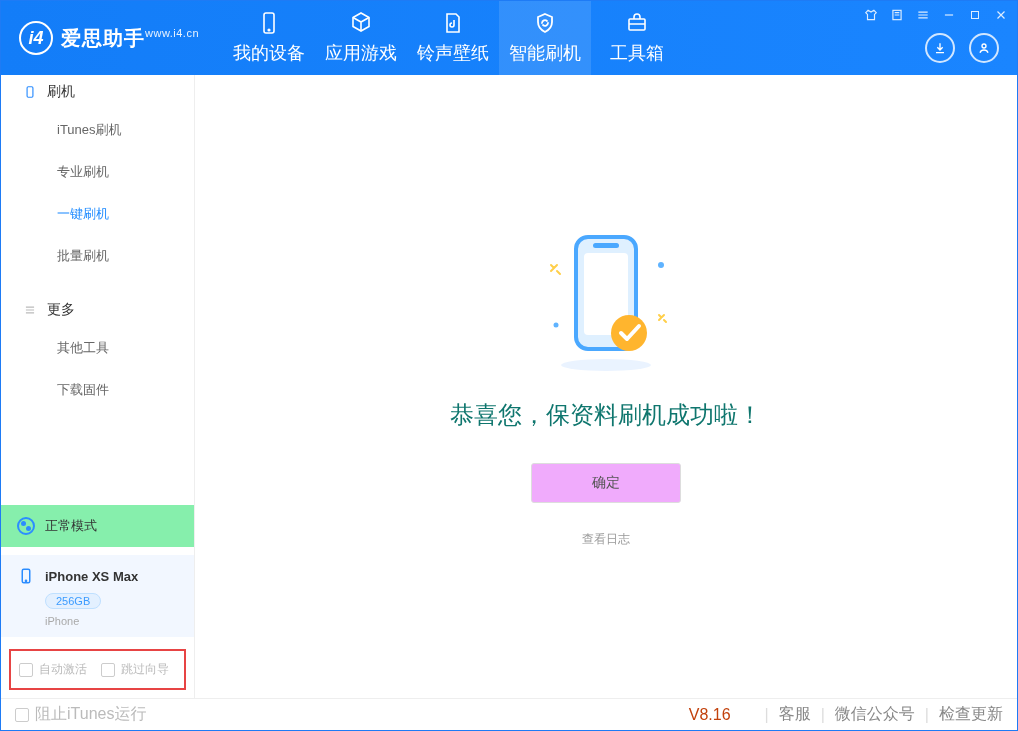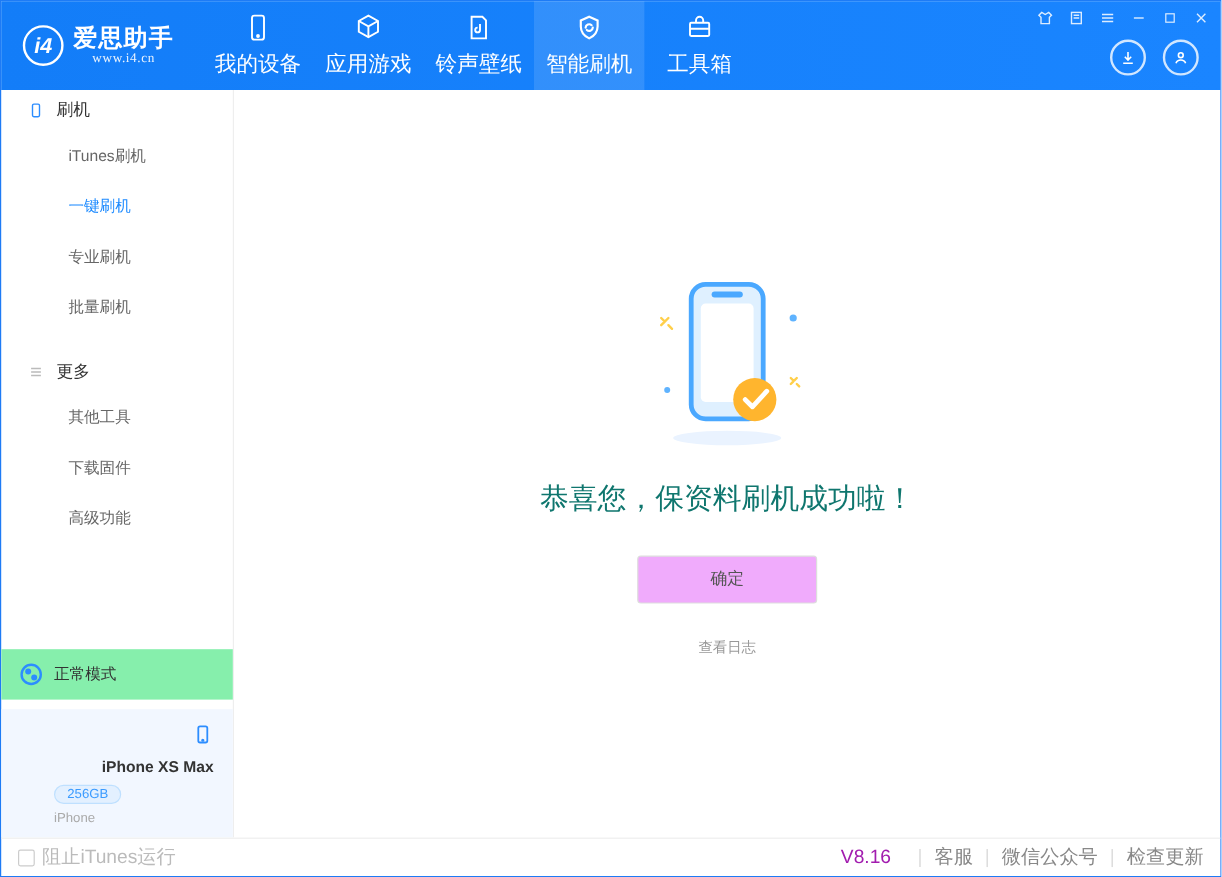--- a/index.html
+++ b/index.html
@@ -3,21 +3,21 @@
 <meta charset="utf-8">
 <style>
   * { box-sizing: border-box; margin: 0; padding: 0; }
   body { font-family: "Microsoft YaHei", Arial, sans-serif; font-size: 12px; color: #333; background: #fff; }
   .window { width: 1018px; height: 731px; border: 1px solid #1e7bf5; display: flex; flex-direction: column; background: #fff; }
 
   
   .header { height: 74px; background: linear-gradient(to right, #137df8, #1a85ff); display: flex; align-items: stretch; color: #fff; position: relative; text-align: center; }
   .logo { display: flex; align-items: center; padding: 0 14px 0 18px; }
   .logo-circle { width: 34px; height: 34px; border: 2.5px solid #fff; border-radius: 50%; display:flex; align-items:center; justify-content:center; font-weight:bold; font-size:18px; font-style: italic; margin-right: 8px; color:#fff;}
-  .logo-text { display:flex; flex-direction:column; line-height:1.1;font-family:Liberation Serif, serif;}
+  .logo-text { display:flex; flex-direction:row; line-height:1.1;}
   .logo-text .cn { font-size: 20px; font-weight: bold; letter-spacing: 1px;}
   .logo-text .en { font-size: 11px; opacity: .9; letter-spacing: .5px;}
   .tabs { display: flex; margin-left: 10px;}
   .tab { width: 92px; display:flex; flex-direction:column; align-items:center; justify-content:center; cursor:pointer; position:relative; font-size:13px; gap:6px;}
   .tab.active { background: rgba(255,255,255,0.12); }
   .tab svg { width: 24px; height: 24px; }
   .tab-label { font-size: 18px; }
   .win-controls { position:absolute; top:6px; right:8px; display:flex; gap:10px; align-items:center;}
   .win-controls .wc { width:16px; height:16px; display:flex; align-items:center; justify-content:center; cursor:pointer; opacity:.85;}
   .header-right { position:absolute; bottom:12px; right:18px; display:flex; gap:14px; align-items:center;}
@@ -38,21 +38,21 @@
   .section + .section { margin-top: 18px; }
 
   .sidebar-bottom { margin-top:auto; }
   .mode-box { margin: 0 0 8px 0; background:#86efac; padding: 12px 16px; display:flex; align-items:center; gap:10px; color:#333; font-size:13px;}
   .mode-icon { width:18px; height:18px; border:2px solid #2c8dff; border-radius:50%; position:relative;}
   .mode-icon::before, .mode-icon::after { content:""; position:absolute; border-radius:50%; background:#2c8dff;}
   .mode-icon::before { width:5px; height:5px; left:2px; top:2px;}
   .mode-icon::after { width:5px; height:5px; right:2px; bottom:2px;}
 
   .device-box { background:#f2f7ff; padding: 12px 16px 10px 16px; }
-  .device-row { display:flex; align-items:flex-end; gap:10px;flex-direction:column; }
+  .device-row { display:flex; align-items:center; gap:10px; }
   .phone-icon { width:18px; height:18px; }
   .device-name { font-weight:bold; color:#333; font-size:13px;}
   .capacity-badge { display:inline-block; margin-top:8px; margin-left:28px; background:#e3f0ff; color:#3b9bff; border:1px solid #bfe0ff; border-radius:11px; padding:1px 10px; font-size:11px;}
   .device-sub { margin-left:28px; margin-top:6px; color:#aaa; font-size:11px;}
 
   .check-row { border:2px solid #e74444; margin: 12px 8px 8px 8px; padding: 10px 8px; display:flex; gap:14px; align-items:center; color:#bbb; font-size:12px;}
   .cbox { width:14px; height:14px; border:1px solid #ccc; display:inline-block; border-radius:2px; background:#fff;}
   .cbox-wrap { display:flex; align-items:center; gap:6px; cursor:pointer;}
 
   
@@ -61,21 +61,21 @@
   .success-msg { font-size:24px; color:#0f766e; margin-top:10px;}
   .ok-btn { margin-top:18px; width:150px; height:40px; border:1px solid #ddd; background:#f0abfc; color:#555; border-radius:3px; font-size:14px; cursor:pointer;}
   .view-log { margin-top:14px; color:#999; font-size:12px; cursor:pointer; text-decoration:none;}
 
   
   .footer { height:32px; border-top:1px solid #eee; display:flex; align-items:center; padding: 0 14px; font-size:16px; color:#999;}
   .footer .cbox-wrap { color:#bbb; }
   .footer-right { margin-left:auto; display:flex; align-items:center; gap:10px;}
   .footer-right .divider { color:#ddd;}
   .footer-link { color:#888; cursor:pointer;}
-  .version { color:#a21caf; margin-right:12px;}
+  .version { color:#c2410c; margin-right:24px;}
 </style>
 </head>
 <body>
 
 <div class="window">
 
   <div class="header">
     <div class="logo">
       <div class="logo-circle">i4</div>
       <div class="logo-text">
@@ -175,55 +175,64 @@
       <div class="side-sections">
         <div class="section">
           <div class="section-title">
             <svg viewBox="0 0 24 24" fill="none" stroke="#2c8dff" stroke-width="2">
                 <rect x="7" y="3" width="10" height="18" rx="2"></rect>
               </svg>
             <span>刷机</span>
           </div>
           <div class="section-items">
             <div class="section-item">iTunes刷机</div>
+            <div class="section-item">专业刷机</div>
             <div class="section-item active">一键刷机</div>
-            <div class="section-item">专业刷机</div>
             <div class="section-item">批量刷机</div>
           </div>
         </div>
         <div class="section">
           <div class="section-title">
             <svg viewBox="0 0 24 24" stroke="#bbb" stroke-width="2">
                 <path d="M5 7h14M5 12h14M5 17h14"></path>
               </svg>
             <span>更多</span>
           </div>
           <div class="section-items">
             <div class="section-item">其他工具</div>
             <div class="section-item">下载固件</div>
-            <div class="section-item">高级功能</div>
           </div>
         </div>
       </div>
 
       <div class="sidebar-bottom">
         <div class="mode-box">
           <span class="mode-icon"></span>
           <span>正常模式</span>
         </div>
         <div class="device-box">
           <div class="device-row">
             <svg class="phone-icon" viewBox="0 0 24 24" fill="none" stroke="#2c8dff" stroke-width="2">
                 <rect x="7" y="3" width="10" height="18" rx="2"></rect>
                 <circle cx="12" cy="18.5" r="0.8" fill="#2c8dff"></circle>
               </svg>
             <span class="device-name">iPhone XS Max</span>
           </div>
           <span class="capacity-badge">256GB</span>
           <div class="device-sub">iPhone</div>
+        </div>
+        <div class="check-row">
+          <label class="cbox-wrap">
+            <span class="cbox"></span>
+            <span>自动激活</span>
+          </label>
+          <label class="cbox-wrap">
+            <span class="cbox"></span>
+            <span>跳过向导</span>
+          </label>
         </div>
       </div>
     </div>
 
     <div class="main">
       <div class="illus">
         <svg width="170" height="150" viewBox="0 0 170 150">
           <ellipse cx="85" cy="140" rx="45" ry="6" fill="#eaf3ff"></ellipse>
           <rect x="55" y="12" width="60" height="112" rx="12" fill="#dff0ff" stroke="#4aa8ff" stroke-width="4"></rect>
           <rect x="63" y="28" width="44" height="82" rx="4" fill="#ffffff"></rect>

